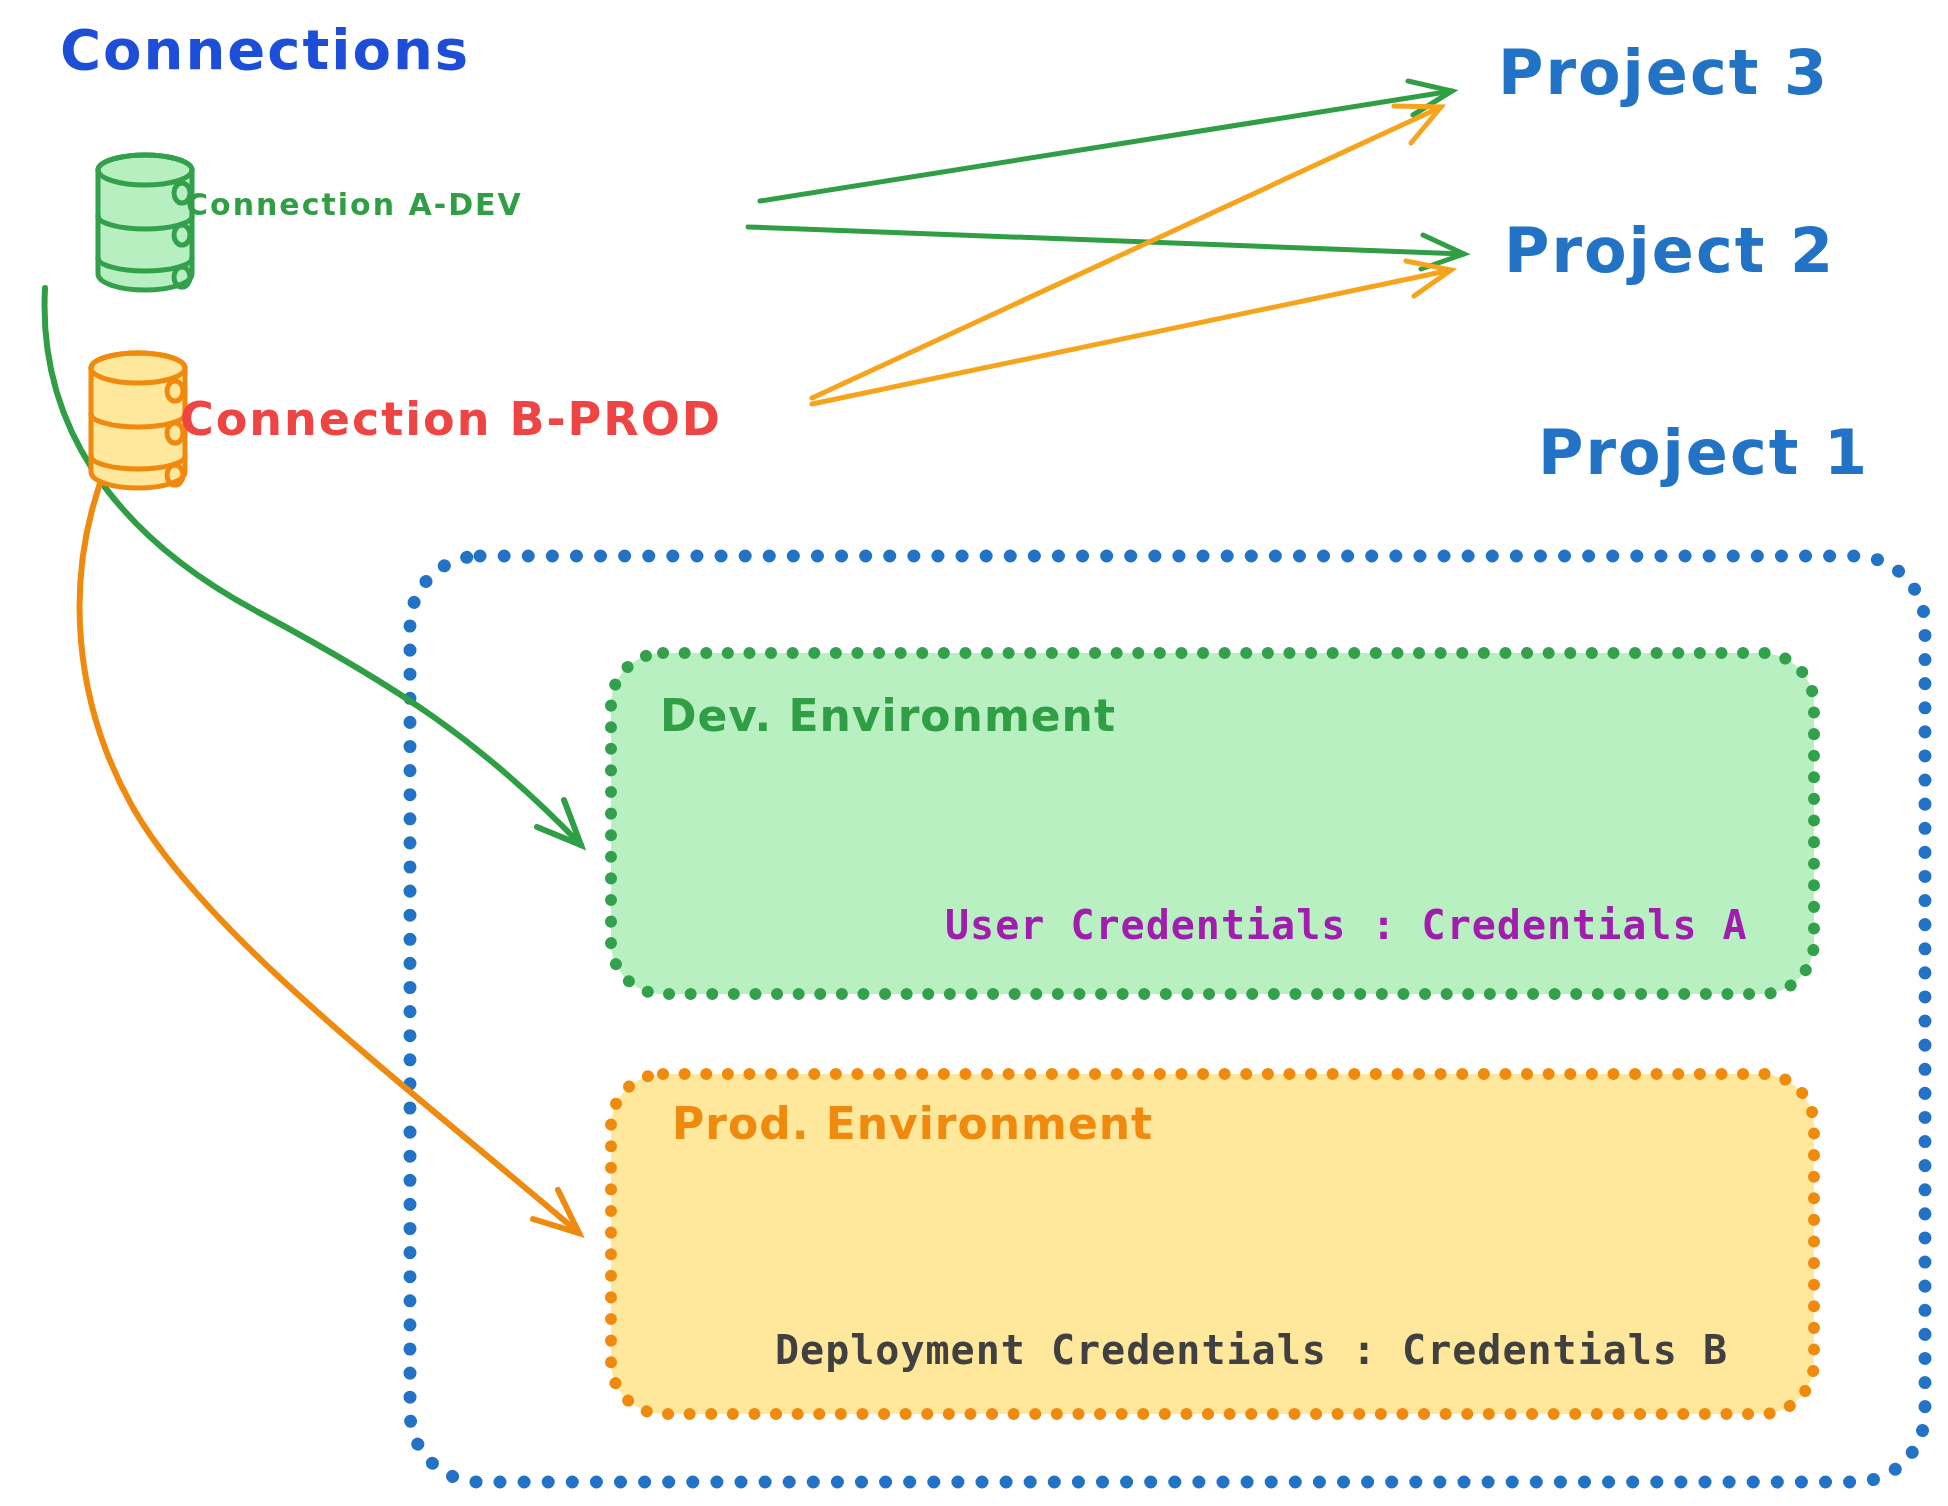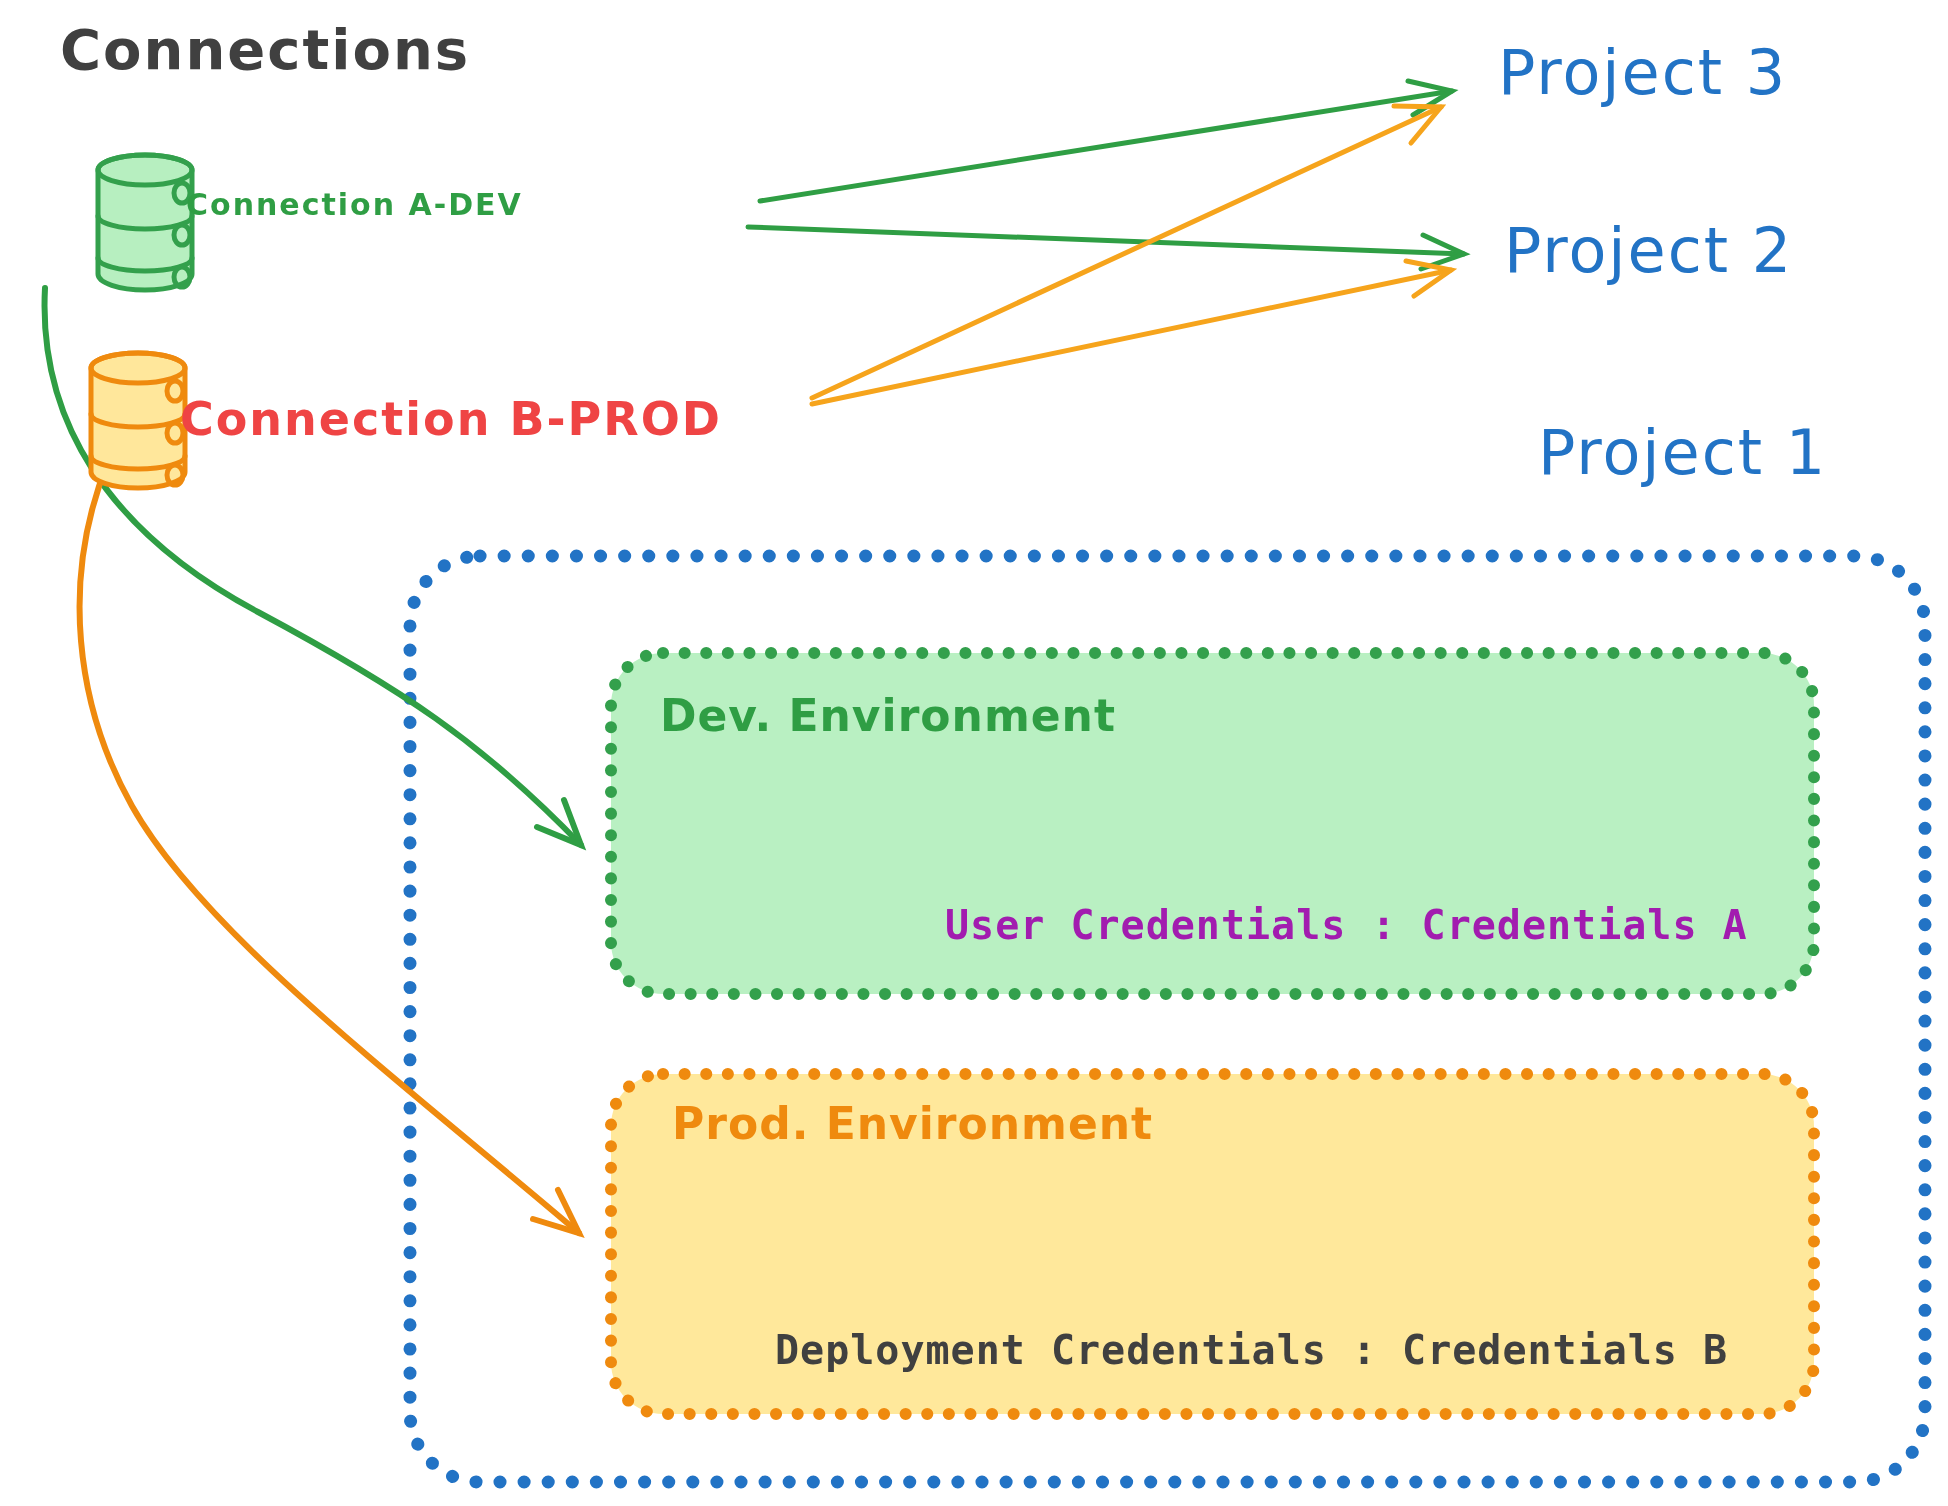--- a/index.html
+++ b/index.html
@@ -5,24 +5,24 @@
   html,body{margin:0;padding:0;}
   body{
     position:relative;
     width:1948px;height:1506px;
     background:#ffffff;
     overflow:hidden;
     font-family:"DejaVu Sans", sans-serif;
   }
   svg.canvas{position:absolute;left:0;top:0;z-index:0;}
   .label{position:absolute;z-index:2;white-space:nowrap;line-height:1;}
-  .title{left:60px;top:22px;font-size:56px;font-weight:700;letter-spacing:2px;color:#404040;}
+  .title{left:60px;top:22px;font-size:56px;font-weight:700;letter-spacing:2px;color:#1d4ed8;}
   .conn-a{left:186px;top:190px;font-size:30px;font-weight:600;letter-spacing:2px;color:#2f9e44;}
   .conn-b{left:180px;top:396px;font-size:46px;font-weight:600;letter-spacing:2px;color:#ef4444;}
-  .project{font-size:62px;font-weight:400;letter-spacing:2px;color:#2273c5;}
+  .project{font-size:62px;font-weight:700;letter-spacing:2px;color:#2273c5;}
   .p3{left:1498px;top:42px;}
   .p2{left:1504px;top:220px;}
   .p1{left:1538px;top:422px;}
   .env-title{font-size:44px;font-weight:600;letter-spacing:1px;}
   .dev-title{left:660px;top:694px;color:#2f9e44;}
   .prod-title{left:672px;top:1102px;color:#ef8a0e;}
   .cred{font-family:"DejaVu Sans Mono", monospace;font-size:40px;font-weight:600;letter-spacing:1px;}
   .dev-cred{left:945px;top:905px;color:#a21caf;}
   .prod-cred{left:775px;top:1330px;color:#404040;}
 </style>

